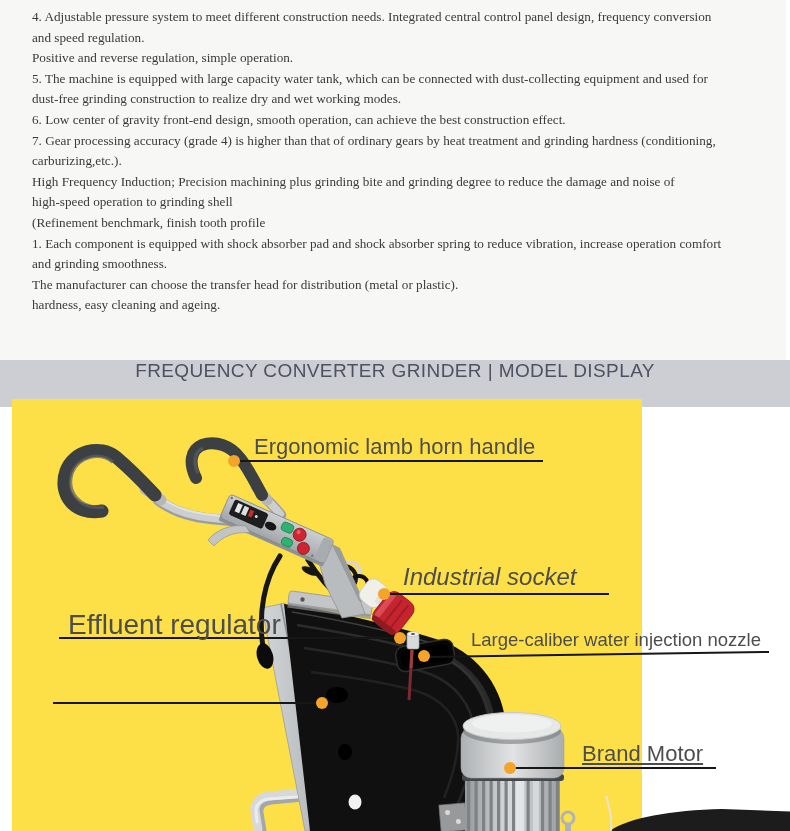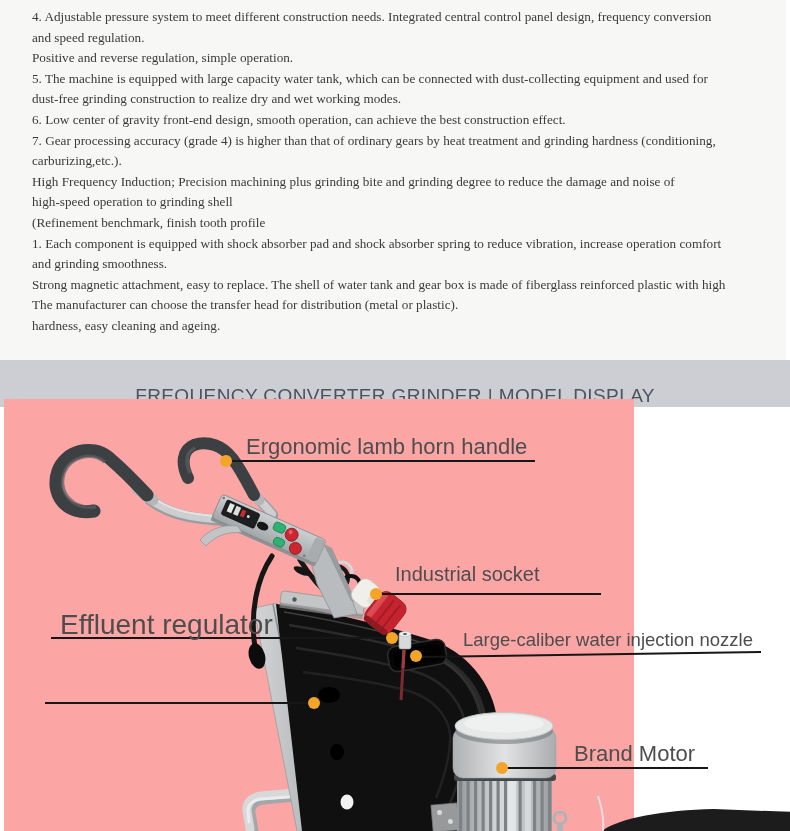--- a/index.html
+++ b/index.html
@@ -15,61 +15,60 @@
   }
   .description .line{
     font-family:"Liberation Serif",serif;
     font-size:13.2px;line-height:20.6px;height:20.6px;
     color:#3a3a3a;white-space:nowrap;overflow:hidden;
   }
   
   .banner{
     position:absolute;top:360px;left:0;width:790px;height:47px;
     background:#cdced3;
-    display:flex;align-items:flex-end;justify-content:center;
+    display:flex;align-items:flex-start;justify-content:center;
   }
   .banner .banner-title{
     font-size:19px;color:#4d5160;letter-spacing:.4px;font-weight:400;
     white-space:nowrap;
   }
   
   .figure{
-    position:absolute;top:399px;left:4px;width:630px;height:432px;
-    background:#fca5a5;
+    position:absolute;top:399px;left:12px;width:630px;height:432px;
+    background:#fde047;
   }
   .figure svg{position:absolute;top:0;left:0;}
   .callout-label{
     position:absolute;color:#4d4d4d;white-space:nowrap;
     font-family:"Liberation Sans",sans-serif;
   }
   .lbl-handle    {left:242px;top:35px; font-size:22px;}
-  .lbl-socket    {left:391px;top:164px;font-size:20px;}
+  .lbl-socket    {left:391px;top:164px;font-size:24px;font-style:italic;}
   .lbl-effluent  {left:56px; top:210px;font-size:28px;}
   .lbl-nozzle    {left:459px;top:230px;font-size:18.5px;text-align:right;}
   .lbl-inverter  {left:46px; top:272px;font-size:22px;}
-  .lbl-motor     {left:570px;top:342px;font-size:22px;}
+  .lbl-motor     {left:570px;top:342px;font-size:22px;text-decoration:underline;}
 </style>
 </head>
 <body>
 
 <div class="description">
   <div class="line">4. Adjustable pressure system to meet different construction needs. Integrated central control panel design, frequency conversion</div>
   <div class="line">and speed regulation.</div>
   <div class="line">Positive and reverse regulation, simple operation.</div>
   <div class="line">5. The machine is equipped with large capacity water tank, which can be connected with dust-collecting equipment and used for</div>
   <div class="line">dust-free grinding construction to realize dry and wet working modes.</div>
   <div class="line">6. Low center of gravity front-end design, smooth operation, can achieve the best construction effect.</div>
   <div class="line">7. Gear processing accuracy (grade 4) is higher than that of ordinary gears by heat treatment and grinding hardness (conditioning,</div>
   <div class="line">carburizing,etc.).</div>
   <div class="line">High Frequency Induction; Precision machining plus grinding bite and grinding degree to reduce the damage and noise of</div>
   <div class="line">high-speed operation to grinding shell</div>
   <div class="line">(Refinement benchmark, finish tooth profile</div>
   <div class="line">1. Each component is equipped with shock absorber pad and shock absorber spring to reduce vibration, increase operation comfort</div>
   <div class="line">and grinding smoothness.</div>
-  <div class="line">Strong magnetic attachment, easy to replace. The shell of water tank and gear box is made of fiberglass reinforced plastic with high</div>
   <div class="line">The manufacturer can choose the transfer head for distribution (metal or plastic).</div>
   <div class="line">hardness, easy cleaning and ageing.</div>
 </div>
 
 <div class="banner">
   <span class="banner-title">FREQUENCY CONVERTER GRINDER | MODEL DISPLAY</span>
 </div>
 
 <div class="figure">
 

